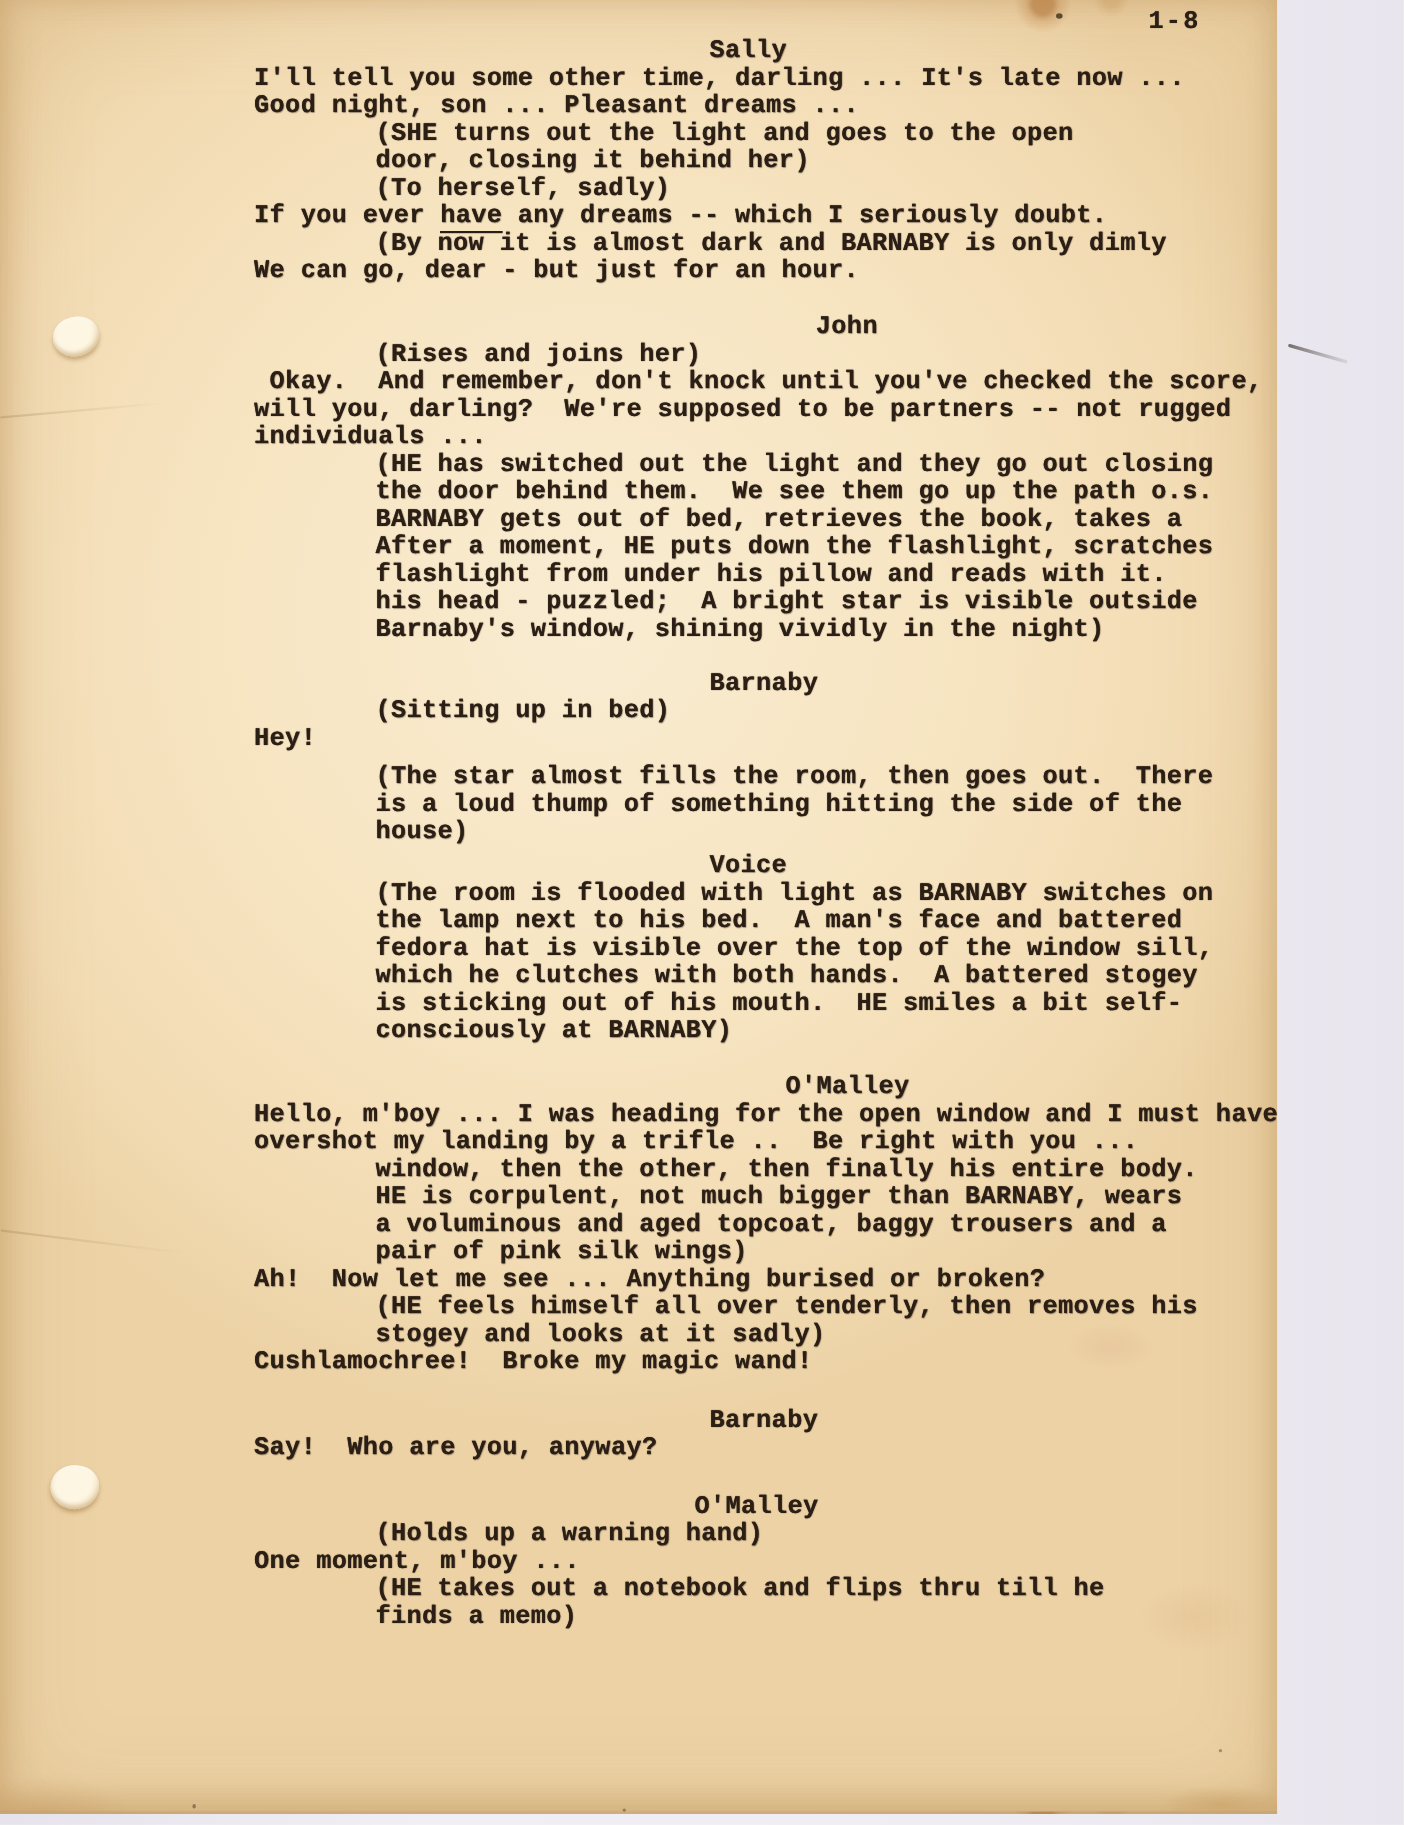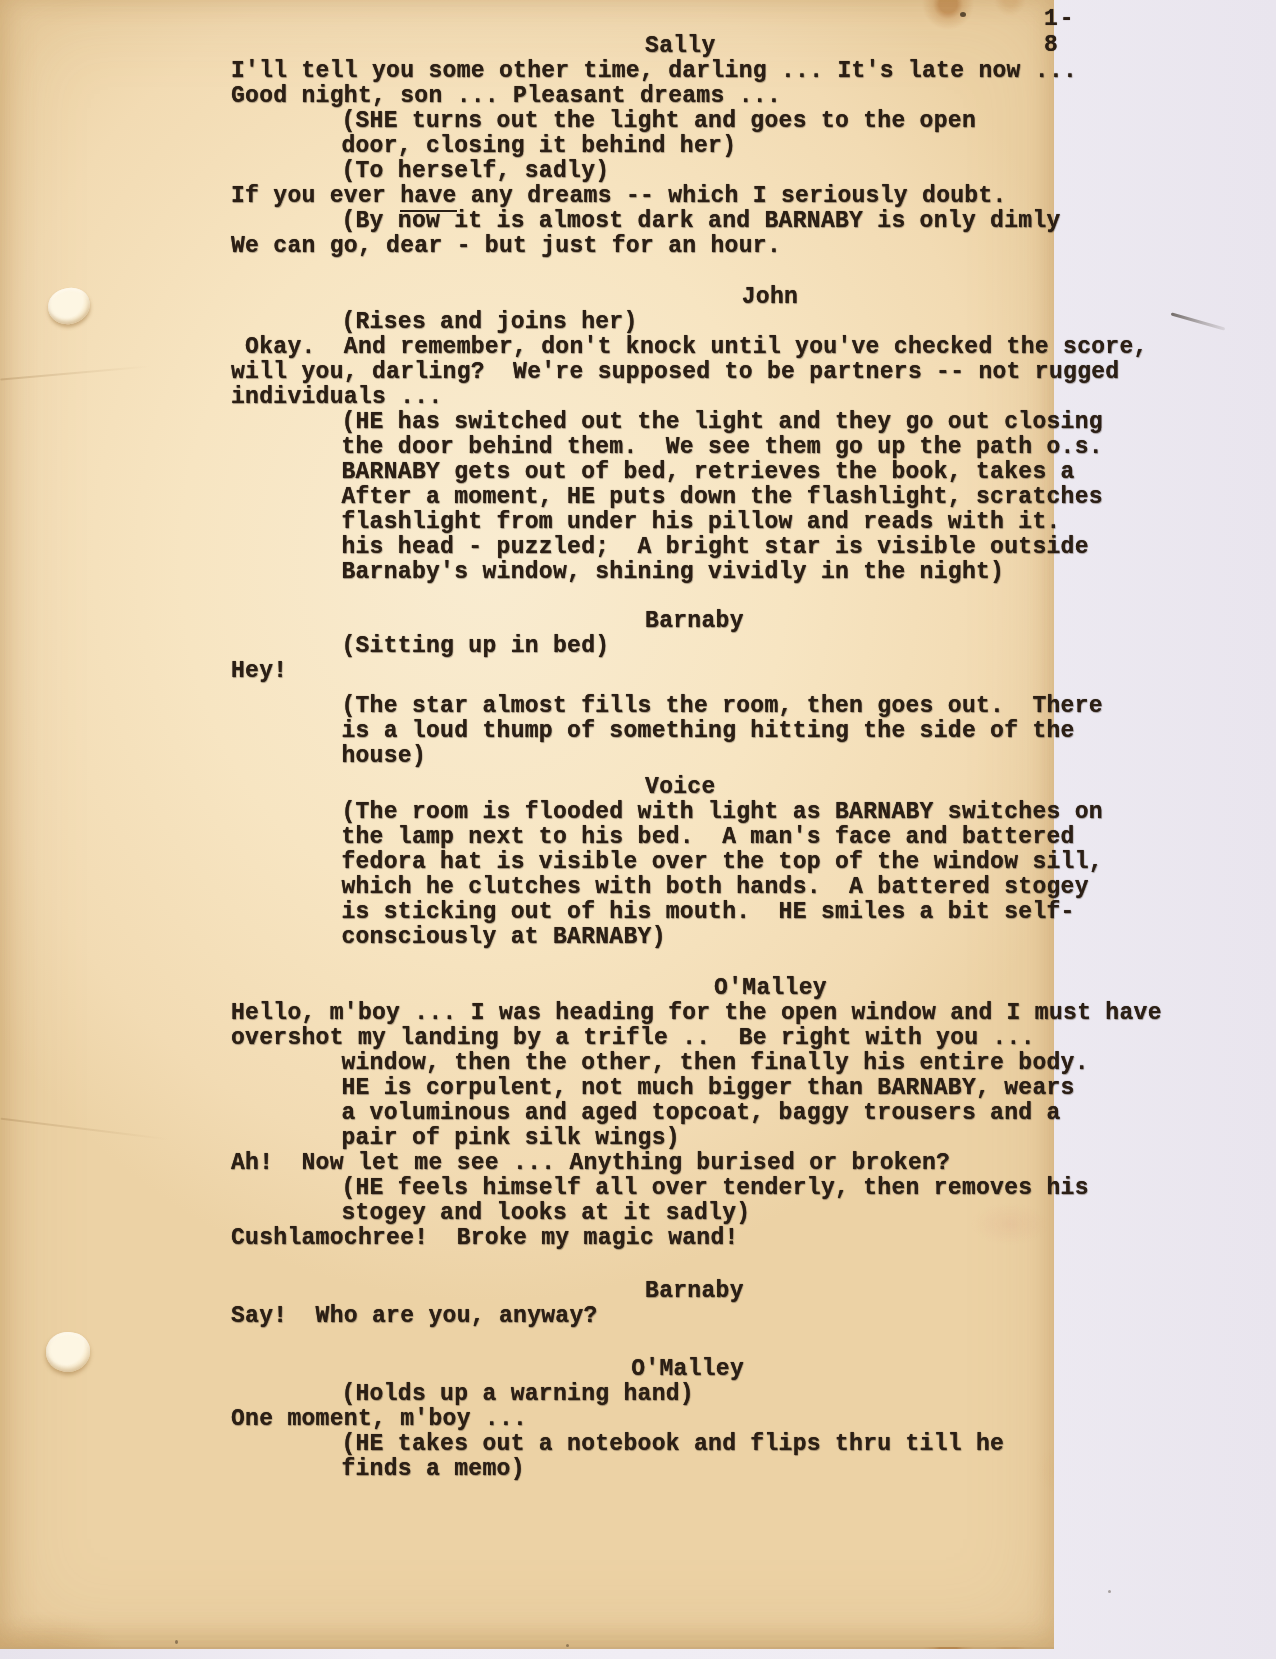--- a/index.html
+++ b/index.html
@@ -10,39 +10,38 @@
     width: 1276px;
     height: 1659px;
     position: relative;
     overflow: hidden;
     background: linear-gradient(90deg, #e7e3ec 0%, #f1eef5 30%, #efecf3 70%, #e9e5ee 100%);
     font-family: "Liberation Mono", "DejaVu Sans Mono", monospace;
   }
   .page {
     position: absolute;
     left: 0; top: 0;
-    width: 1022px;
+    width: 1161px;
     height: 1647px;
     background:
       radial-gradient(circle 26px at 948px 4px, rgba(172,104,42,0.55) 0 9px, rgba(180,116,52,0.25) 15px, rgba(180,116,52,0) 26px),
       radial-gradient(circle 16px at 1010px 0px, rgba(188,128,62,0.22) 0 6px, rgba(188,128,62,0) 16px),
       radial-gradient(ellipse 100px 46px at 1270px 1630px, rgba(186,126,56,0.30), rgba(186,126,56,0) 70%),
       radial-gradient(ellipse 80px 24px at 1110px 1640px, rgba(186,126,56,0.24), rgba(186,126,56,0) 70%),
       radial-gradient(ellipse 70px 44px at 1085px 1470px, rgba(204,148,96,0.14), rgba(204,148,96,0) 70%),
       radial-gradient(ellipse 56px 30px at 1010px 1224px, rgba(212,140,118,0.14), rgba(212,140,118,0) 70%),
       radial-gradient(ellipse 120px 60px at 40px 1656px, rgba(176,116,52,0.18), rgba(176,116,52,0) 70%),
       radial-gradient(ellipse 60% 45% at 46% 34%, #f9ecd1 0%, #f7e5c2 48%, #f2dbb3 82%, #ecd2a5 100%);
     background-color: #f5e1bd;
     box-shadow:
       inset 0 0 90px rgba(168,122,58,0.20),
       inset 12px 0 28px rgba(168,122,58,0.14),
       inset -8px 0 22px rgba(168,122,58,0.10),
       inset 0 -14px 22px rgba(168,122,58,0.16);
     border-bottom: 2px solid rgba(158,116,62,0.45);
-    padding-left: 32px;
   }
   .typescript {
     position: absolute;
     left: 14px; top: 0;
     width: 1276px;
     padding: 34px 0 0 185px;
     box-sizing: border-box;
     color: var(--ink, #2b1f15);
     margin-left: 32px;
   }

